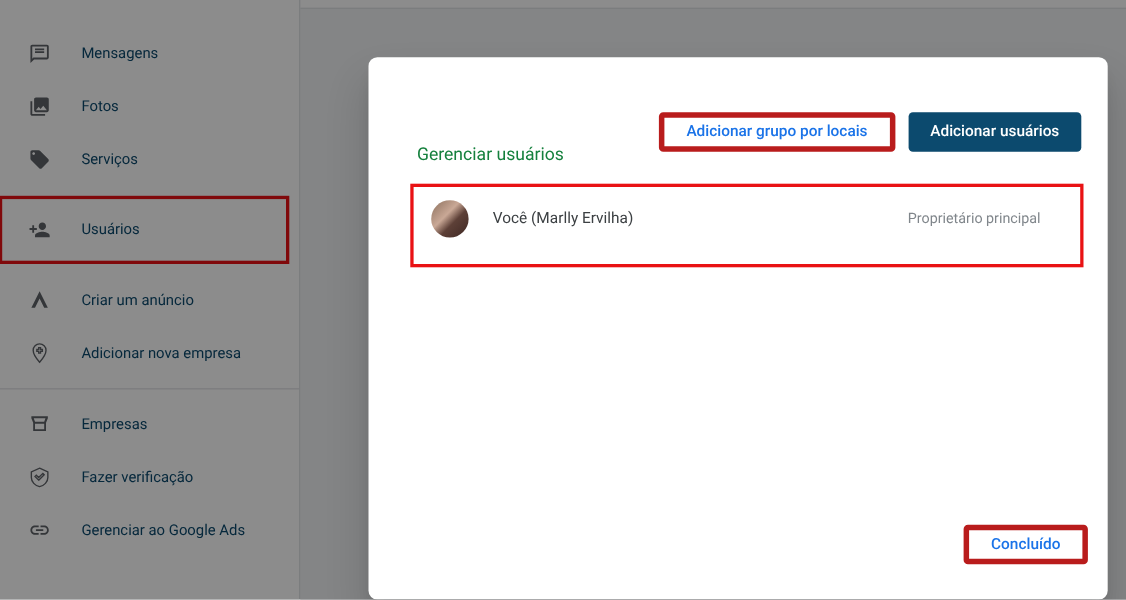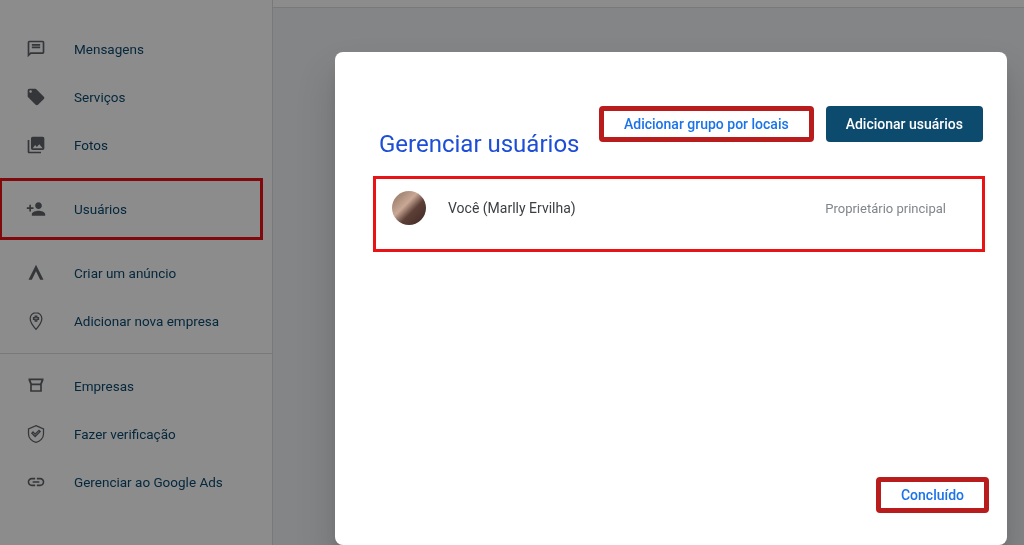--- a/index.html
+++ b/index.html
@@ -82,22 +82,22 @@
       display: flex;
       flex-direction: column;
     }
     .modal-header {
       display: flex;
       align-items: center;
       padding: 38px 24px 18px 44px;
       gap: 12px;
     }
     .modal-title {
-      font-size: 24px;
-      color: #1d4ed8;
+      font-size: 16px;
+      color: #15803d;
       font-weight: 400;
       flex: 1;
       margin-top: 40px;
     }
     .btn {
       height: 36px;
       padding: 0 20px;
       border-radius: 4px;
       font-size: 14px;
       font-weight: 500;
@@ -174,33 +174,33 @@
       <svg viewBox="0 0 24 24" width="20" height="20">
           <path d="M20 2H4c-1.1 0-2 .9-2 2v18l4-4h14c1.1 0 2-.9 2-2V4c0-1.1-.9-2-2-2zm0 14H5.2L4 17.2V4h16v12zM7 9h10v2H7zm0-3h10v2H7z"></path>
         </svg>
     </span>
     <span class="sidebar-label">Mensagens</span>
   </div>
 
   <div class="sidebar-item">
     <span class="sidebar-icon">
       <svg viewBox="0 0 24 24" width="20" height="20">
+          <path d="M22 16V4c0-1.1-.9-2-2-2H8c-1.1 0-2 .9-2 2v12c0 1.1.9 2 2 2h12c1.1 0 2-.9 2-2zm-11-4l2 2.5 3-3.5 4 5H8l3-4zM2 6v14c0 1.1.9 2 2 2h14v-2H4V6H2z"></path>
+        </svg>
+    </span>
+    <span class="sidebar-label">Fotos</span>
+  </div>
+
+  <div class="sidebar-item">
+    <span class="sidebar-icon">
+      <svg viewBox="0 0 24 24" width="20" height="20">
           <path d="M21.41 11.58l-9-9C12.05 2.22 11.55 2 11 2H4c-1.1 0-2 .9-2 2v7c0 .55.22 1.05.59 1.42l9 9c.36.36.86.58 1.41.58s1.05-.22 1.41-.59l7-7c.37-.36.59-.86.59-1.41s-.23-1.06-.59-1.42zM5.5 7C4.67 7 4 6.33 4 5.5S4.67 4 5.5 4 7 4.67 7 5.5 6.33 7 5.5 7z"></path>
         </svg>
     </span>
     <span class="sidebar-label">Serviços</span>
-  </div>
-
-  <div class="sidebar-item">
-    <span class="sidebar-icon">
-      <svg viewBox="0 0 24 24" width="20" height="20">
-          <path d="M22 16V4c0-1.1-.9-2-2-2H8c-1.1 0-2 .9-2 2v12c0 1.1.9 2 2 2h12c1.1 0 2-.9 2-2zm-11-4l2 2.5 3-3.5 4 5H8l3-4zM2 6v14c0 1.1.9 2 2 2h14v-2H4V6H2z"></path>
-        </svg>
-    </span>
-    <span class="sidebar-label">Fotos</span>
   </div>
 
 
   <div class="sidebar-item highlighted">
     <span class="sidebar-icon">
       <svg viewBox="0 0 24 24" width="20" height="20">
           <path d="M15 12c2.21 0 4-1.79 4-4s-1.79-4-4-4-4 1.79-4 4 1.79 4 4 4zm-9-2V7H4v3H1v2h3v3h2v-3h3v-2H6zm9 4c-2.67 0-8 1.34-8 4v2h16v-2c0-2.66-5.33-4-8-4z"></path>
         </svg>
     </span>
     <span class="sidebar-label">Usuários</span>

